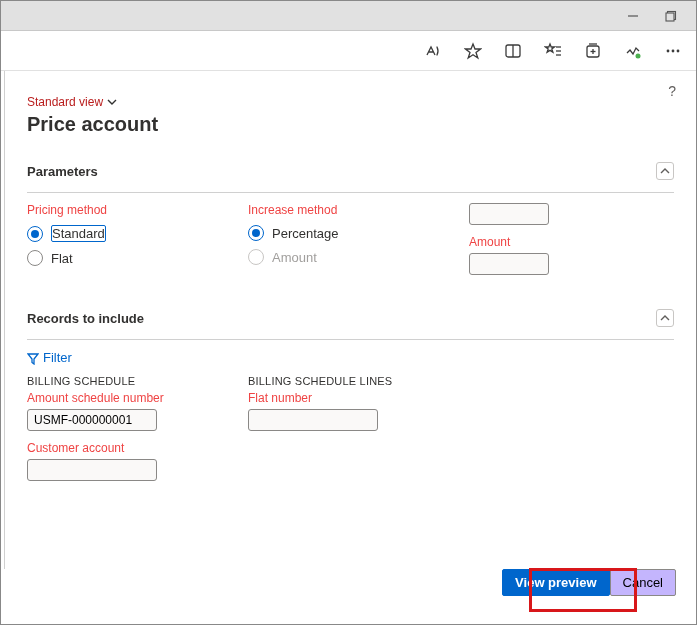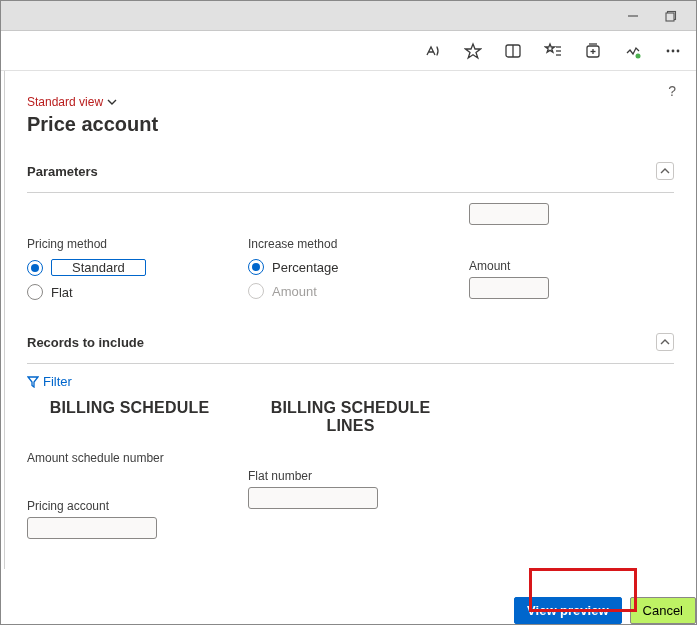--- a/index.html
+++ b/index.html
@@ -102,23 +102,22 @@
       background: #fff;
     }
     .section-grid {
       display: flex;
       gap: 16px;
       margin-bottom: 24px;
     }
     .col { flex: 1; min-width: 0; }
     .field-label {
       font-size: 12px;
-      color: #404040;
+      color: #ef4444;
       margin-bottom: 4px;
-      margin-top: 34px;
     }
     .radio-row {
       display: flex;
       align-items: center;
       gap: 8px;
       margin: 8px 0;
       font-size: 13px;
     }
     .radio {
       width: 16px;
@@ -140,68 +139,66 @@
       background: #0066cc;
       border-radius: 50%;
     }
     .radio.disabled {
       border-color: #c8c6c4;
     }
     .radio-label.disabled { color: #a19f9d; }
     .radio-label-focused {
       border: 1px solid #0066cc;
       border-radius: 2px;
-      padding: 0 20px;
+      padding: 0 0;
     }
     .text-input {
       width: 80px;
       height: 22px;
       border: 1px solid #8a8886;
       border-radius: 3px;
       background: #faf9f8;
       padding: 2px 6px;
       font-family: inherit;
       font-size: 12px;
     }
     .text-input.wide { width: 130px; }
     .filter-link {
       color: #0066cc;
       font-size: 13px;
       display: inline-flex;
-      align-items: center;
+      align-items: flex-end;
       gap: 4px;
       margin-bottom: 10px;
       cursor: pointer;
     }
     .sub-title {
-      font-weight: 700;
-      font-size: 16px;
+      font-weight: 400;
+      font-size: 11px;
       letter-spacing: 0.2px;
       margin-bottom: 4px;
-      text-align: center;
     }
     .footer {
       position: absolute;
       bottom: 0;
       right: 0;
       left: 0;
       height: 55px;
       display: flex;
       justify-content: flex-end;
-      align-items: flex-end;
-      gap: 8px;
-      padding-right: 0;
+      align-items: flex-start;
+      padding-right: 20px;
     }
     .btn {
       font-family: inherit;
       font-size: 13px;
       padding: 5px 12px;
       border: 1px solid #8a8886;
       border-radius: 2px;
-      background: #bef264;
+      background: #c4b5fd;
       cursor: pointer;
     }
     .btn.primary {
       background: #0066cc;
       border-color: #0066cc;
       color: #fff;
       font-weight: 600;
     }
     .highlight-box {
       position: absolute;
@@ -350,23 +347,24 @@
         <polygon points="1,1 11,1 7,6 7,11 5,9.5 5,6"></polygon>
       </svg>
     <span>Filter</span>
   </div>
 
   <div class="records-cols">
     <div class="col">
       <div class="sub-title">BILLING SCHEDULE</div>
       <div class="field-group">
         <div class="field-label">Amount schedule number</div>
-      </div>
-      <div class="field-group">
-        <div class="field-label">Pricing account</div>
+        <input class="text-input wide" value="USMF-000000001" style="">
+      </div>
+      <div class="field-group">
+        <div class="field-label">Customer account</div>
         <input class="text-input wide" value="" style="">
       </div>
     </div>
 
     <div class="col">
       <div class="sub-title">BILLING SCHEDULE LINES</div>
       <div class="field-group">
         <div class="field-label">Flat number</div>
         <input class="text-input wide" value="" style="">
       </div>

